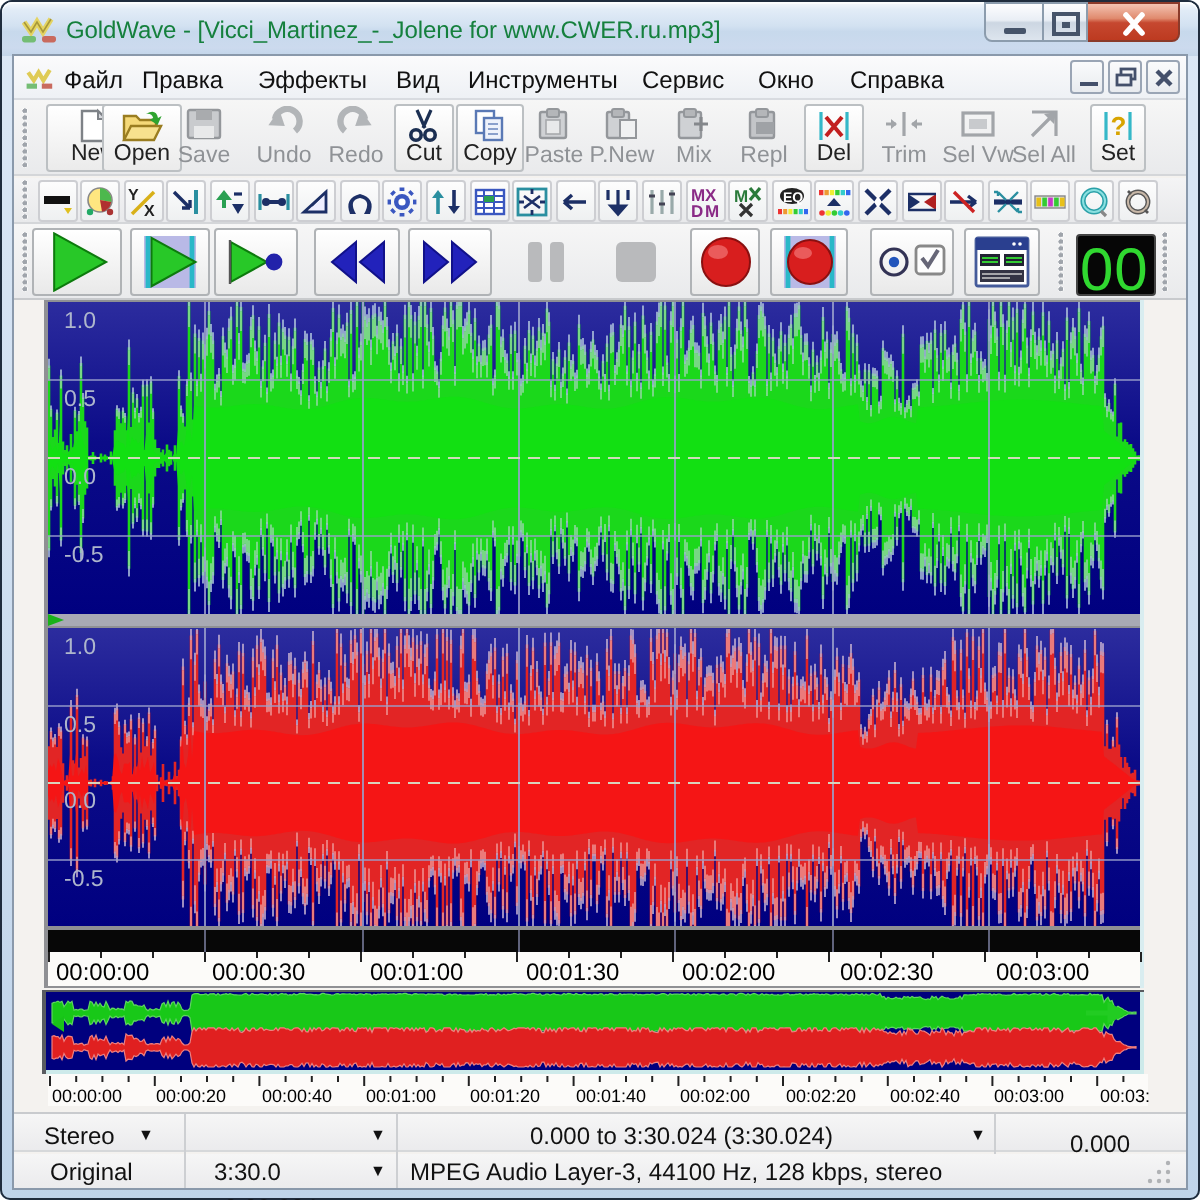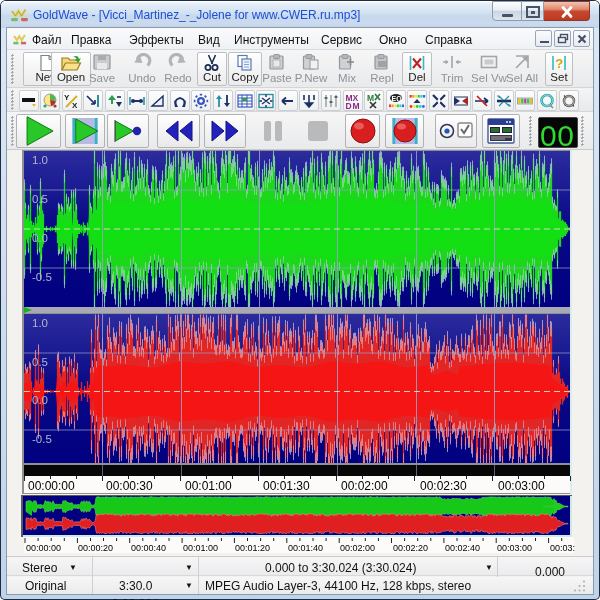--- a/index.html
+++ b/index.html
@@ -2,21 +2,21 @@
 <html><head><meta charset="utf-8"><style>
 * { margin:0; padding:0; box-sizing:border-box; }
 html,body { width:600px; height:600px; font-family:"Liberation Sans", sans-serif; background:#fff; overflow:hidden; }
 .win { position:absolute; left:0; top:0; width:600px; height:600px;
   background:linear-gradient(180deg,#dce8f6,#bfd4ea); border-radius:6px 6px 5px 5px;
   box-shadow: inset 0 0 0 1px #1f2c3d; }
 .titlebar { position:absolute; left:1px; top:1px; width:598px; height:27px;
   border-radius:5px 5px 0 0;
   background:linear-gradient(180deg,#f6f9fd 0%,#e2ecf7 14%,#d2e1f1 45%,#c7d9ec 55%,#ccdaee 85%,#c2d5e9 100%);
   box-shadow: inset 0 1px 0 #fbfdfe; }
-.title-text { position:absolute; left:33px; top:8px; font-size:12px; letter-spacing:-0.05px; color:#1d4ed8; white-space:nowrap; }
+.title-text { position:absolute; left:33px; top:8px; font-size:12px; letter-spacing:-0.05px; color:#15803d; white-space:nowrap; }
 .client { position:absolute; left:7px; top:28px; width:586px; height:566px; background:#f4f2ef; outline:1px solid #8a99ab; }
 .menubar { position:absolute; left:0; top:0; width:586px; height:22px; background:linear-gradient(180deg,#fbfbfc,#eef1f5); border-bottom:1px solid #d8dbe0; }
 .menu-item { position:absolute; top:5px; font-size:12px; color:#111; }
 .tb1 { position:absolute; left:0; top:22px; width:586px; height:38px; background:linear-gradient(180deg,#f6f6f6,#e9eaec); border-bottom:1px solid #d4d6d9; }
 .tb2 { position:absolute; left:0; top:61px; width:586px; height:23px; background:linear-gradient(180deg,#f4f4f5,#e8e9eb); border-bottom:1px solid #d4d6d9; }
 .tb3 { position:absolute; left:0; top:84px; width:586px; height:38px; background:linear-gradient(180deg,#f6f6f6,#e9eaec); border-bottom:1px solid #c8cacd; }
 .grip { position:absolute; left:4px; top:4px; width:4px; height:30px;
   background-image:radial-gradient(circle at 1.4px 1.4px, #9fa4ab 34%, #fdfdfd 40%, transparent 52%); background-size:4px 3.4px; }
 .btn1 { position:absolute; top:2px; width:36px; height:34px; text-align:center; font-size:12px; color:#222; }
 .btn1 .cap { position:absolute; bottom:2px; width:100%; font-size:11.5px; white-space:nowrap; }
@@ -672,21 +672,21 @@
       <div style="position:absolute;left:178px;top:6px;font-size:8px;">▼</div>
       <div style="position:absolute;left:191px;top:0;width:1px;height:20px;background:#cdcfd2"></div>
       <div style="position:absolute;left:258px;top:4px;">0.000 to 3:30.024 (3:30.024)</div>
       <div style="position:absolute;left:478px;top:6px;font-size:8px;">▼</div>
       <div style="position:absolute;left:490px;top:0;width:1px;height:20px;background:#cdcfd2"></div>
       <div style="position:absolute;right:28px;top:8px;">0.000</div>
     </div>
     <div style="position:absolute;left:0;top:549px;width:586px;height:17px;background:linear-gradient(180deg,#f6f6f6,#ebebed);font-size:12px;color:#111">
       <div style="position:absolute;left:18px;top:2px;">Original</div>
       <div style="position:absolute;left:85px;top:0;width:1px;height:17px;background:#cdcfd2"></div>
-      <div style="position:absolute;left:112px;top:2px;text-align:center;">3:30.0</div>
+      <div style="position:absolute;left:100px;top:2px;text-align:center;">3:30.0</div>
       <div style="position:absolute;left:178px;top:4px;font-size:8px;">▼</div>
       <div style="position:absolute;left:191px;top:0;width:1px;height:17px;background:#cdcfd2"></div>
       <div style="position:absolute;left:198px;top:2px;">MPEG Audio Layer-3, 44100 Hz, 128 kbps, stereo</div>
       <svg width="14" height="14" style="position:absolute;right:6px;top:2px">
         <g fill="#b0b2b5">
           <circle cx="11" cy="2.5" r="1.1"></circle>
           <circle cx="11" cy="7" r="1.1"></circle>
           <circle cx="11" cy="11.5" r="1.1"></circle>
           <circle cx="6.5" cy="7" r="1.1"></circle>
           <circle cx="6.5" cy="11.5" r="1.1"></circle>

